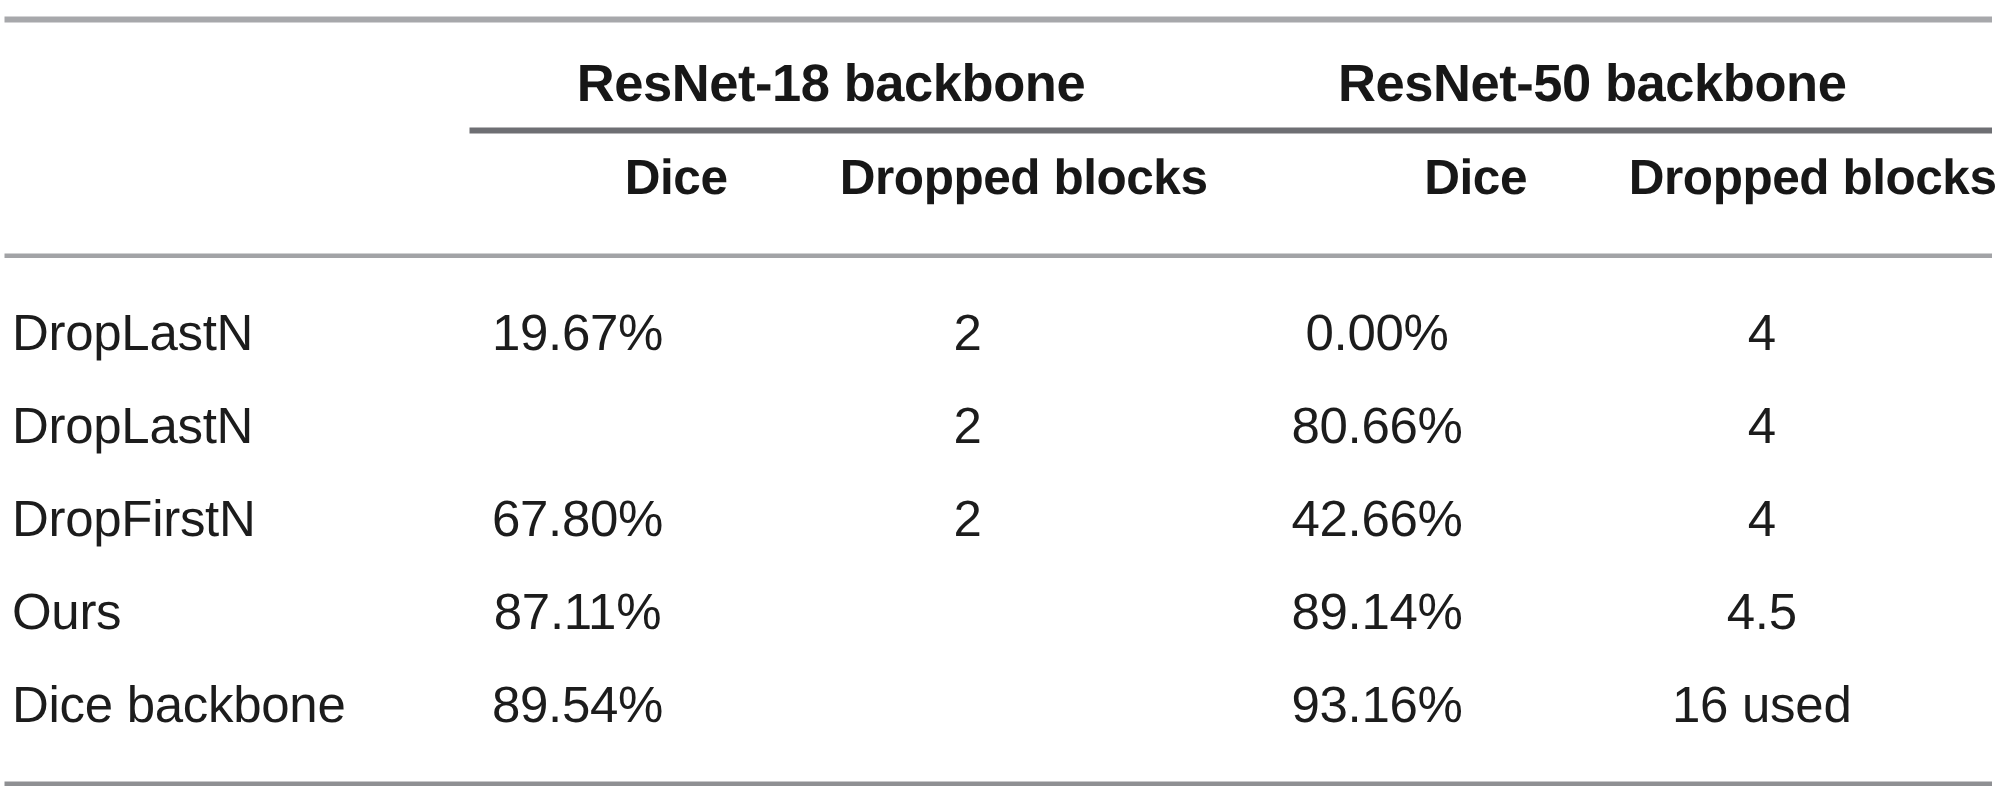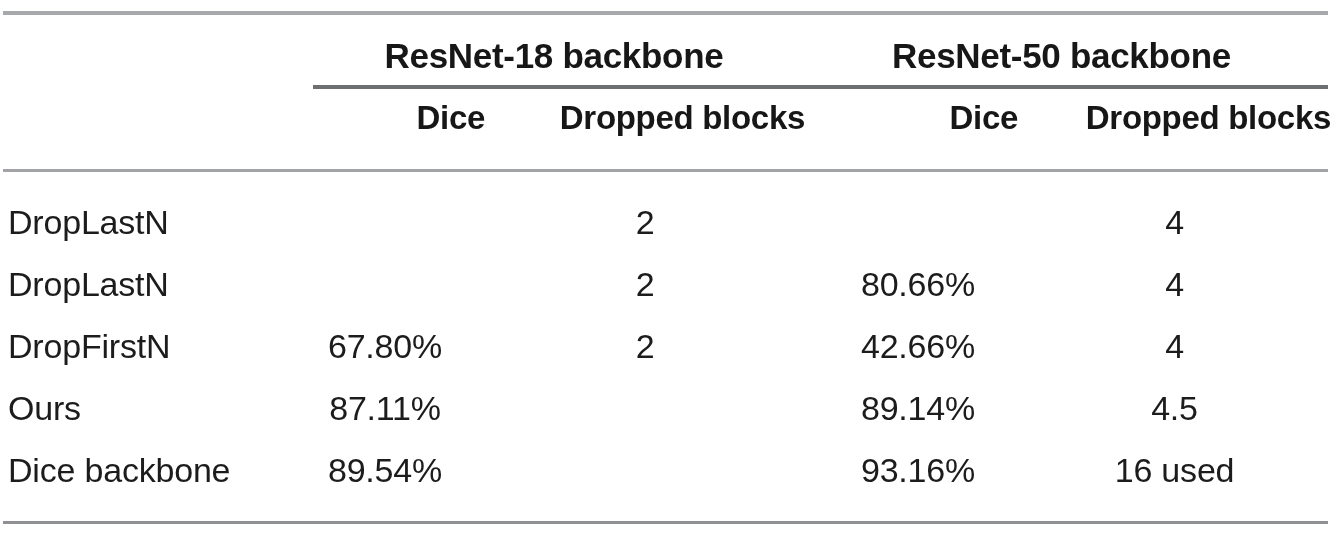--- a/index.html
+++ b/index.html
@@ -153,21 +153,23 @@
     <div class="colhead colhead-dice-2">Dice</div>
     <div class="colhead colhead-blocks-2">Dropped blocks</div>
   </div>
 
   <div class="rule rule-header"></div>
 
   <div class="body-rows">
 
     <div class="row">
       <div class="cell cell-label">DropLastN</div>
+      <div class="cell cell-dice-1">19.67%</div>
       <div class="cell cell-blocks-1">2</div>
+      <div class="cell cell-dice-2">0.00%</div>
       <div class="cell cell-blocks-2">4</div>
     </div>
 
     <div class="row">
       <div class="cell cell-label">DropLastN</div>
       <div class="cell cell-blocks-1">2</div>
       <div class="cell cell-dice-2">80.66%</div>
       <div class="cell cell-blocks-2">4</div>
     </div>
 

